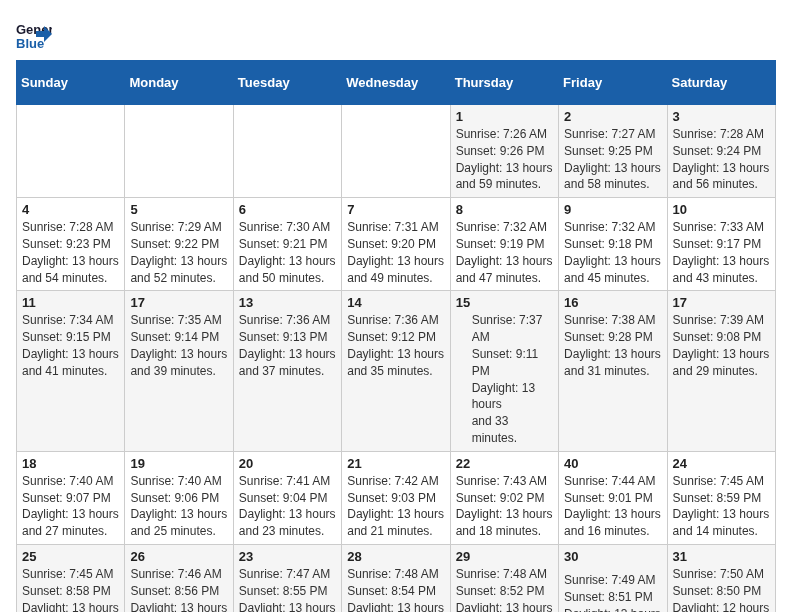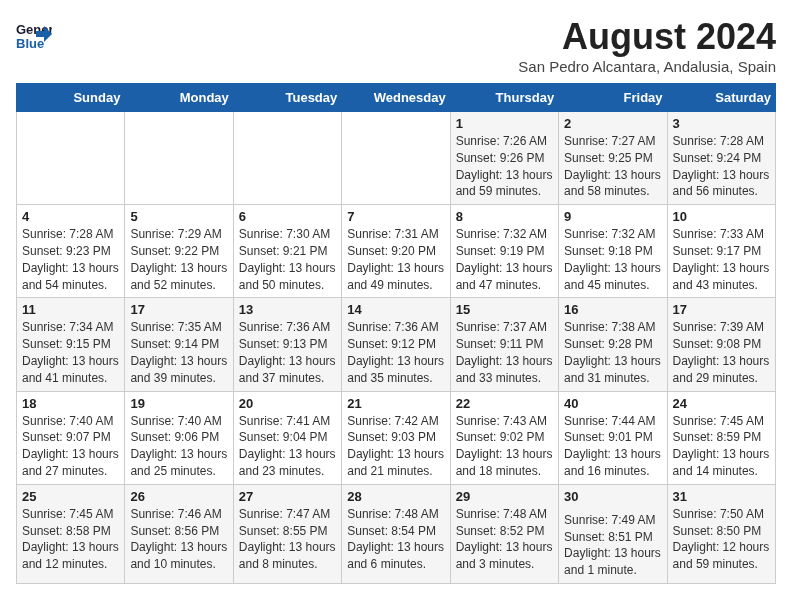--- a/index.html
+++ b/index.html
@@ -40,22 +40,22 @@
     table {
       width: 100%;
       border-collapse: collapse;
       table-layout: fixed;
     }
     thead th {
       background: #1a5fa8;
       color: #fff;
       font-size: 13px;
       font-weight: bold;
-      padding: 6px 4px;
-      text-align: right;
+      padding: 14px 4px;
+      text-align: left;
       border: 1px solid #1a5fa8;
     }
     tbody td {
       border: 1px solid #ccc;
       vertical-align: top;
       padding: 4px 5px;
       font-size: 10.5px;
       color: #222;
       height: 80px;
       background: #fff;
@@ -83,24 +83,20 @@
 
 <div class="header-area">
   <div class="logo">
     <svg class="logo-icon" viewBox="0 0 36 36">
       <text x="0" y="18" font-size="13" font-weight="bold" fill="#1a1a2e">General</text>
       <text x="0" y="32" font-size="13" font-weight="bold" fill="#1a5fa8">Blue</text>
 
       <polygon points="28,10 36,18 28,26 28,21 20,21 20,15 28,15" fill="#1a5fa8"></polygon>
     </svg>
   </div>
-  <div class="title-area">
-    <div class="calendar-title">August 2024</div>
-    <div class="calendar-subtitle">San Pedro Alcantara, Andalusia, Spain</div>
-  </div>
 </div>
 
 <table>
   <thead>
     <tr id="header-row">
         <th>Sunday</th>
         <th>Monday</th>
         <th>Tuesday</th>
         <th>Wednesday</th>
         <th>Thursday</th>
@@ -211,21 +207,21 @@
         </td>
         <td>
           <span class="day-number">14</span>
           <div class="day-info" style="white-space: pre-line;">Sunrise: 7:36 AM
 Sunset: 9:12 PM
 Daylight: 13 hours
 and 35 minutes.</div>
         </td>
         <td>
           <span class="day-number">15</span>
-          <div class="day-info" style="white-space: pre-line;">Sunrise: 7:37 AM
+          <div class="day-info" style="white-space: pre-line; margin-left: 16px;">Sunrise: 7:37 AM
 Sunset: 9:11 PM
 Daylight: 13 hours
 and 33 minutes.</div>
         </td>
         <td>
           <span class="day-number">16</span>
           <div class="day-info" style="white-space: pre-line;">Sunrise: 7:38 AM
 Sunset: 9:28 PM
 Daylight: 13 hours
 and 31 minutes.</div>
@@ -298,21 +294,21 @@
 and 12 minutes.</div>
         </td>
         <td>
           <span class="day-number">26</span>
           <div class="day-info" style="white-space: pre-line;">Sunrise: 7:46 AM
 Sunset: 8:56 PM
 Daylight: 13 hours
 and 10 minutes.</div>
         </td>
         <td>
-          <span class="day-number">27</span>
+          <span class="day-number">23</span>
           <div class="day-info" style="white-space: pre-line;">Sunrise: 7:47 AM
 Sunset: 8:55 PM
 Daylight: 13 hours
 and 8 minutes.</div>
         </td>
         <td>
           <span class="day-number">28</span>
           <div class="day-info" style="white-space: pre-line;">Sunrise: 7:48 AM
 Sunset: 8:54 PM
 Daylight: 13 hours

